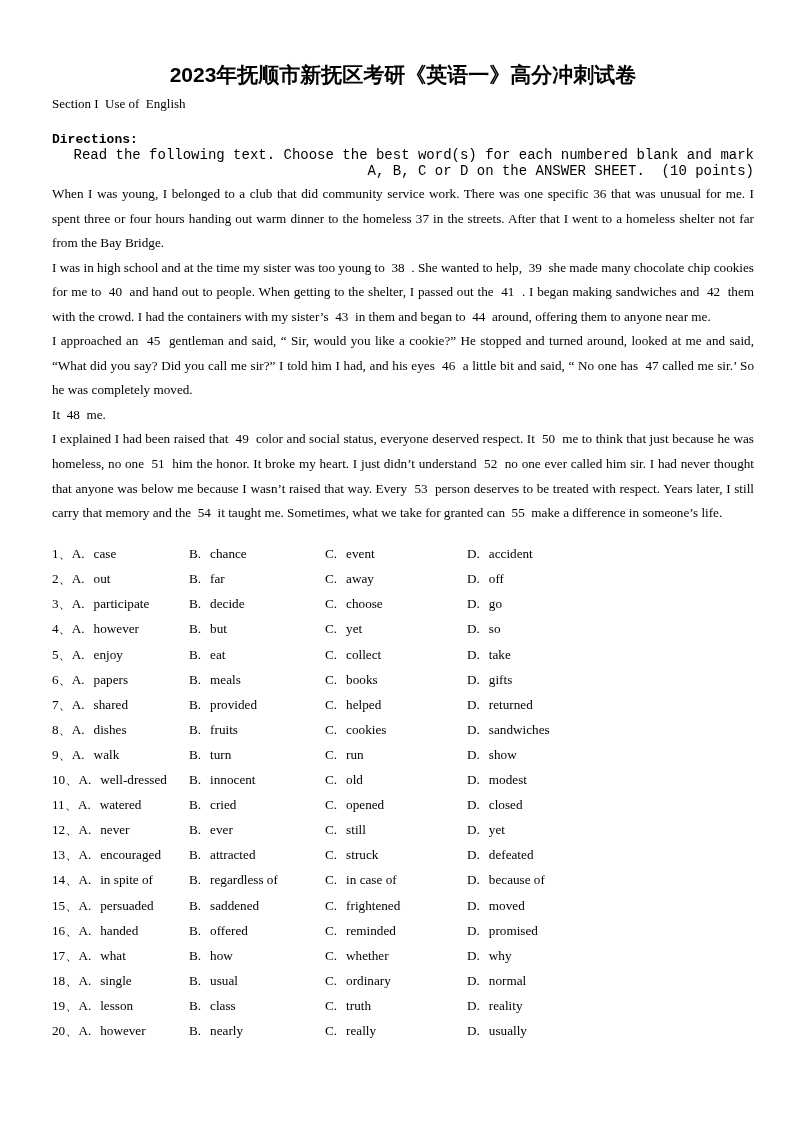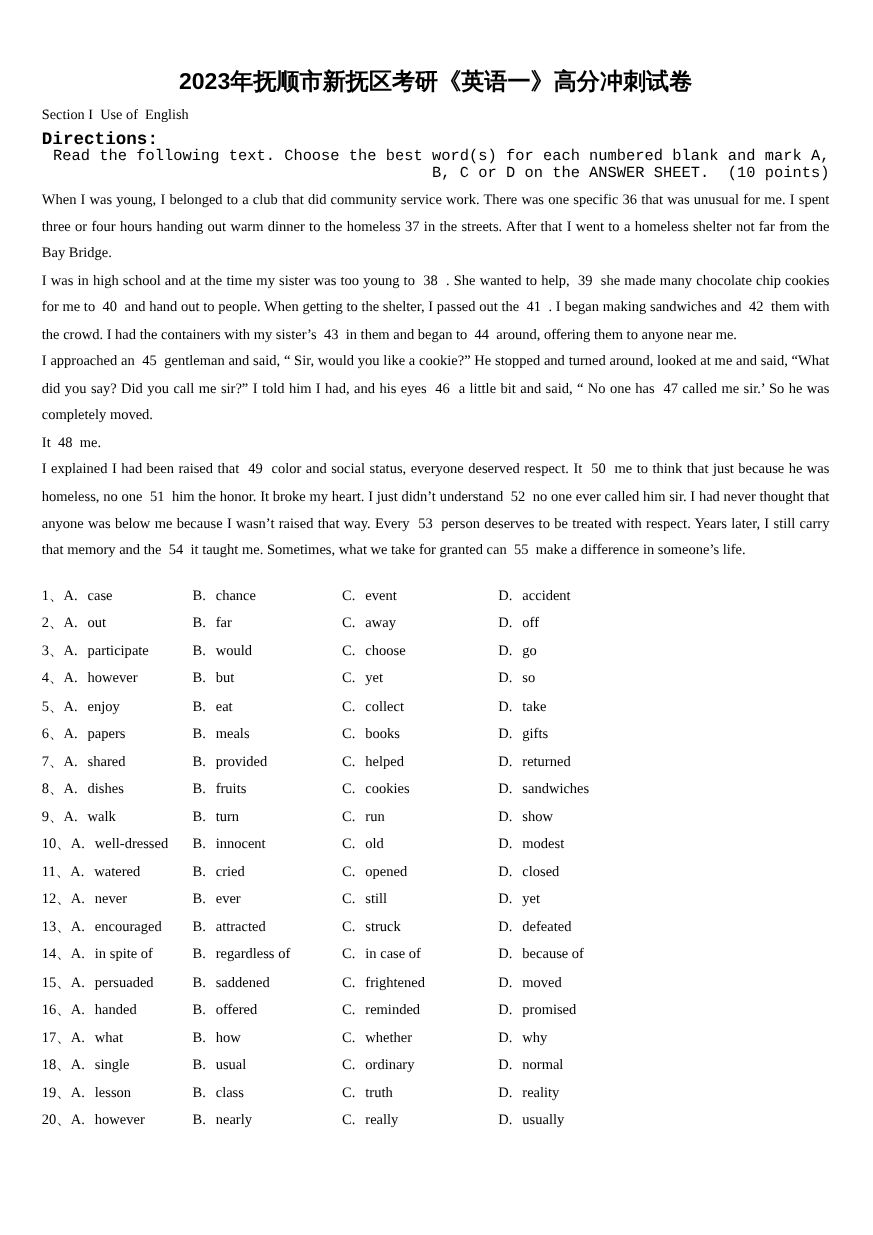--- a/index.html
+++ b/index.html
@@ -4,21 +4,21 @@
 <style>
   * { box-sizing: border-box; }
   html, body { margin: 0; padding: 0; background: #ffffff; }
   .page {
     position: relative;
     width: 794px;
     height: 1092px;
     margin: 0 auto;
     background: #ffffff;
     color: #000000;
-    padding: 60px 40px 0 38px;
+    padding: 60px 40px 0 52px;
     overflow: hidden;
   }
   .doc-title {
     text-align: center;
     font-family: "Liberation Sans", "DejaVu Sans", sans-serif;
     font-weight: bold;
     font-size: 21px;
     line-height: 30px;
     white-space: pre-wrap;
   }
@@ -26,23 +26,23 @@
     text-align: left;
     font-family: Liberation Serif, serif;
     font-size: 13px;
     line-height: 17px;
     margin-top: 5px;
     white-space: pre-wrap;
   }
   .directions-label {
     font-family: "Liberation Mono", "DejaVu Sans Mono", monospace;
     font-weight: bold;
-    font-size: 16px;
+    font-size: 13px;
     line-height: 16px;
-    margin-top: 7px;
+    margin-top: 20px;
   }
   .directions-body {
     font-family: "Liberation Mono", "DejaVu Sans Mono", monospace;
     font-size: 14px;
     line-height: 15.5px;
     white-space: pre-wrap;
     text-align: right;
   }
   .passage {
     margin-top: 3px;
@@ -93,21 +93,21 @@
         <span class="q-cell"><span class="opt-letter">D.</span><span class="opt-text">accident</span></span>
       </div>
       <div class="q-row">
         <span class="q-cell"><span class="q-num">2、</span><span class="opt-letter">A.</span><span class="opt-text">out</span></span>
         <span class="q-cell"><span class="opt-letter">B.</span><span class="opt-text">far</span></span>
         <span class="q-cell"><span class="opt-letter">C.</span><span class="opt-text">away</span></span>
         <span class="q-cell"><span class="opt-letter">D.</span><span class="opt-text">off</span></span>
       </div>
       <div class="q-row">
         <span class="q-cell"><span class="q-num">3、</span><span class="opt-letter">A.</span><span class="opt-text">participate</span></span>
-        <span class="q-cell"><span class="opt-letter">B.</span><span class="opt-text">would</span></span>
+        <span class="q-cell"><span class="opt-letter">B.</span><span class="opt-text">decide</span></span>
         <span class="q-cell"><span class="opt-letter">C.</span><span class="opt-text">choose</span></span>
         <span class="q-cell"><span class="opt-letter">D.</span><span class="opt-text">go</span></span>
       </div>
       <div class="q-row">
         <span class="q-cell"><span class="q-num">4、</span><span class="opt-letter">A.</span><span class="opt-text">however</span></span>
         <span class="q-cell"><span class="opt-letter">B.</span><span class="opt-text">but</span></span>
         <span class="q-cell"><span class="opt-letter">C.</span><span class="opt-text">yet</span></span>
         <span class="q-cell"><span class="opt-letter">D.</span><span class="opt-text">so</span></span>
       </div>
       <div class="q-row">

